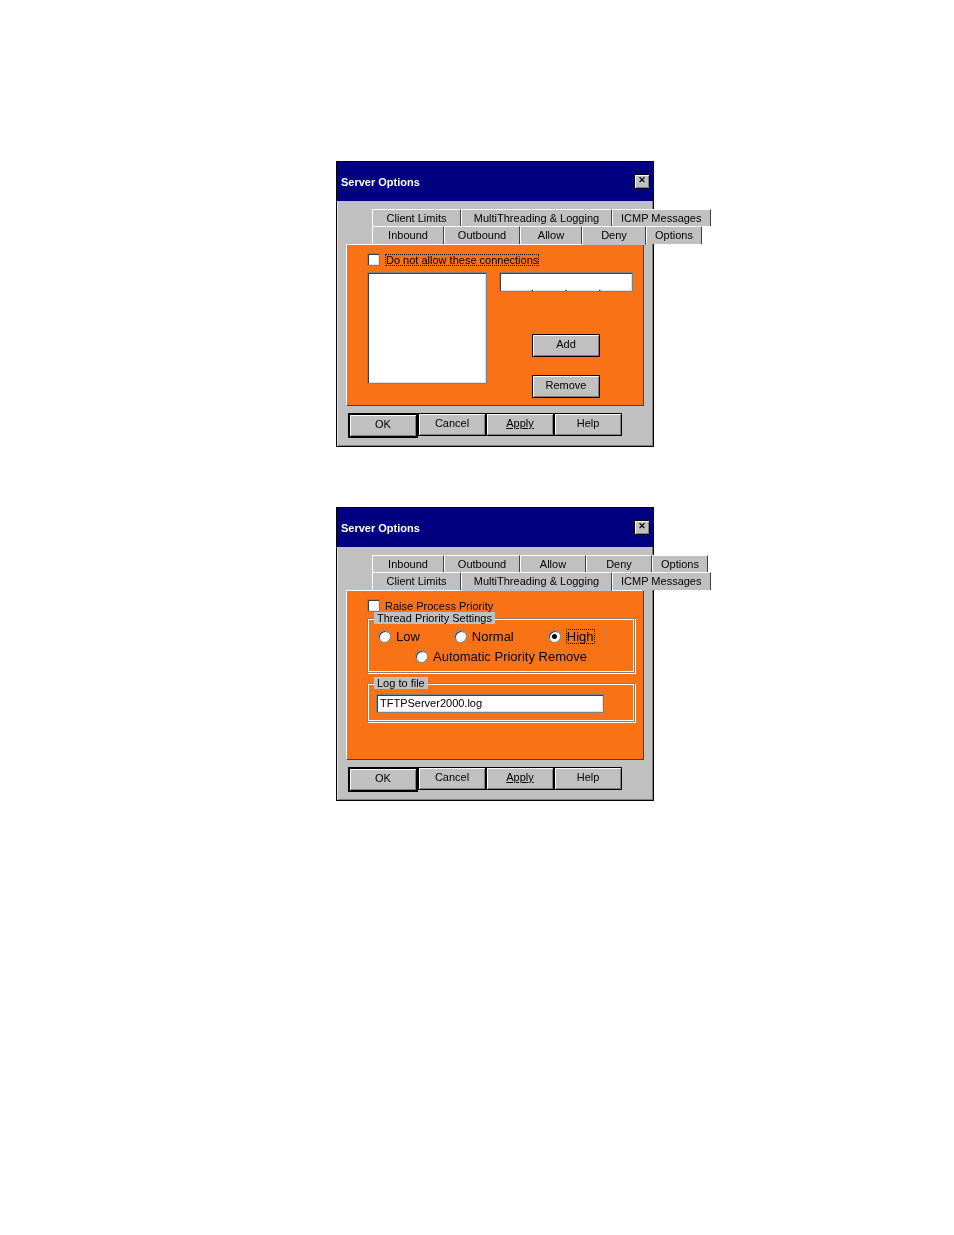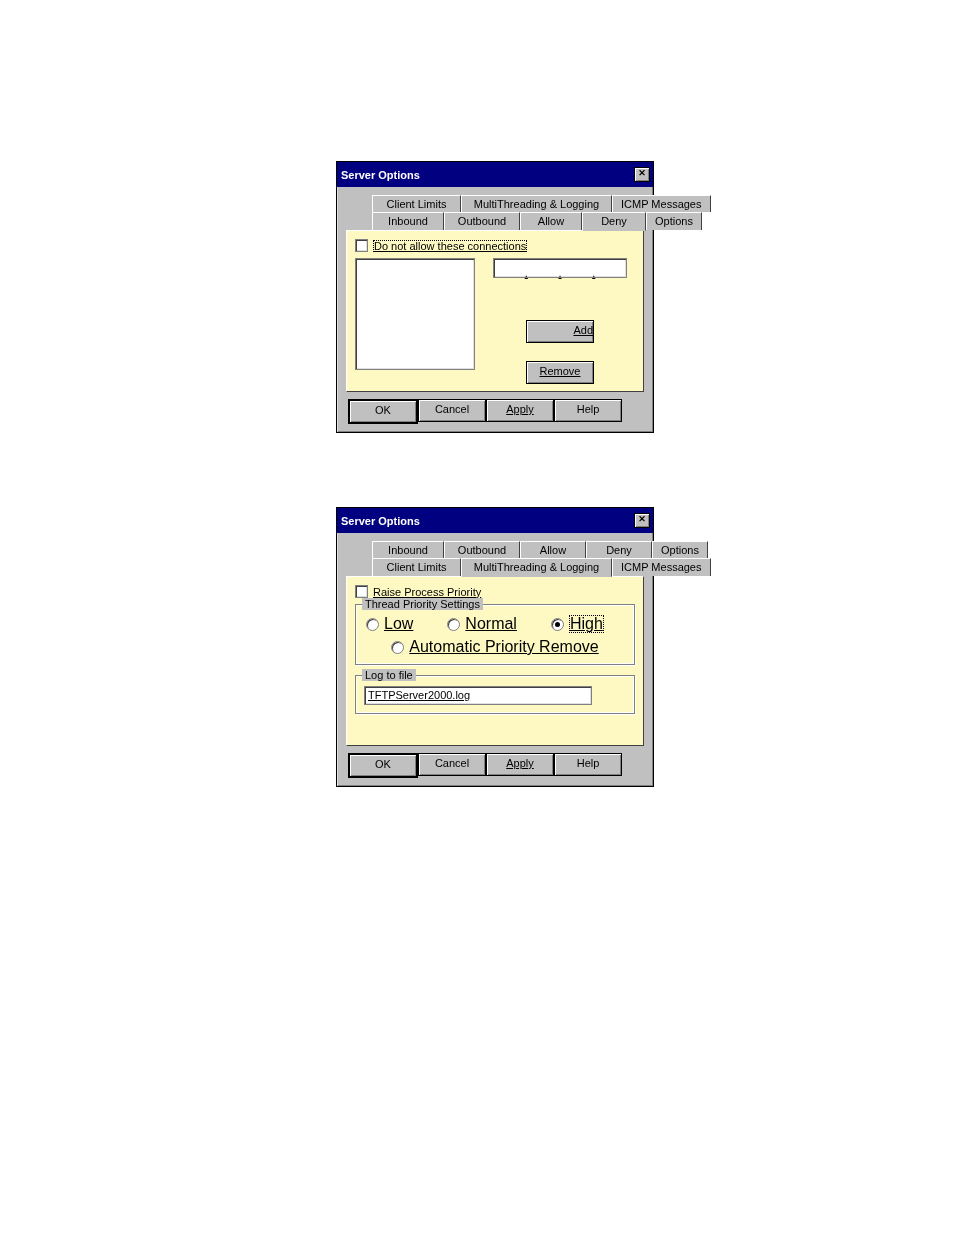--- a/index.html
+++ b/index.html
@@ -17,21 +17,21 @@
     position: absolute;
     background: #c0c0c0;
     border: 1px solid #000;
     box-shadow: inset 1px 1px 0 #dfdfdf, inset -1px -1px 0 #808080;
   }
   .titlebar {
     background: #000080;
     color: #ffffff;
     font-weight: bold;
     font-size: 11px;
-    padding: 5px 3px;
+    padding: 12px 3px;
     display: flex;
     justify-content: space-between;
     align-items: center;
     height: 15px;
   }
   .titlebar-text { padding-left: 1px; }
   .close-btn {
     width: 14px;
     height: 13px;
     background: #c0c0c0;
@@ -71,25 +71,24 @@
     z-index: 3;
     padding-bottom: 3px;
     margin-bottom: -1px;
   }
   .tabrow.back .tab { top: 0; }
   .tabpanel {
     border-top: 1px solid #ffffff;
     border-left: 1px solid #ffffff;
     border-right: 1px solid #404040;
     border-bottom: 1px solid #404040;
-    background: #fef9c3;
-    padding: 8px 8px 10px 8px;
+    background: #f97316;
+    padding: 8px 8px 10px 20px;
     position: relative;
     z-index: 1;
-    text-decoration: underline;
   }
   .checkbox-row {
     display: flex;
     align-items: center;
     gap: 5px;
     margin-bottom: 6px;
   }
   .checkbox {
     width: 11px;
     height: 11px;
@@ -156,21 +155,21 @@
   .radio-row {
     display: flex;
     align-items: center;
     gap: 30px;
     margin-bottom: 5px;
   }
   .radio-item {
     display: flex;
     align-items: center;
     gap: 5px;
-    font-size: 16px;
+    font-size: 13px;
     text-align: center;
   }
   .radio {
     width: 11px;
     height: 11px;
     border-radius: 50%;
     background: #ffffff;
     border: 1px solid #808080;
     box-shadow: inset 1px 1px 0 #404040;
     position: relative;
@@ -231,21 +230,21 @@
 
       <div style="display:flex; gap:10px;">
         <div class="listbox" style="width:118px; height:110px;"></div>
         <div style="flex:1; display:flex; flex-direction:column; align-items:center; gap:18px;">
           <div class="ip-field">
             <span class="ip-dot">.</span>
             <span class="ip-dot">.</span>
             <span class="ip-dot">.</span>
           </div>
           <div style="height:6px;"></div>
-          <div class="btn" style="width:66px;text-align:right;">Add</div>
+          <div class="btn" style="width:66px;">Add</div>
           <div class="btn" style="width:66px;">Remove</div>
         </div>
       </div>
     </div>
 
     <div class="button-row">
       <div class="btn default">OK</div>
       <div class="btn">Cancel</div>
       <div class="btn"><span class="underline-accel">Apply</span></div>
       <div class="btn">Help</div>

